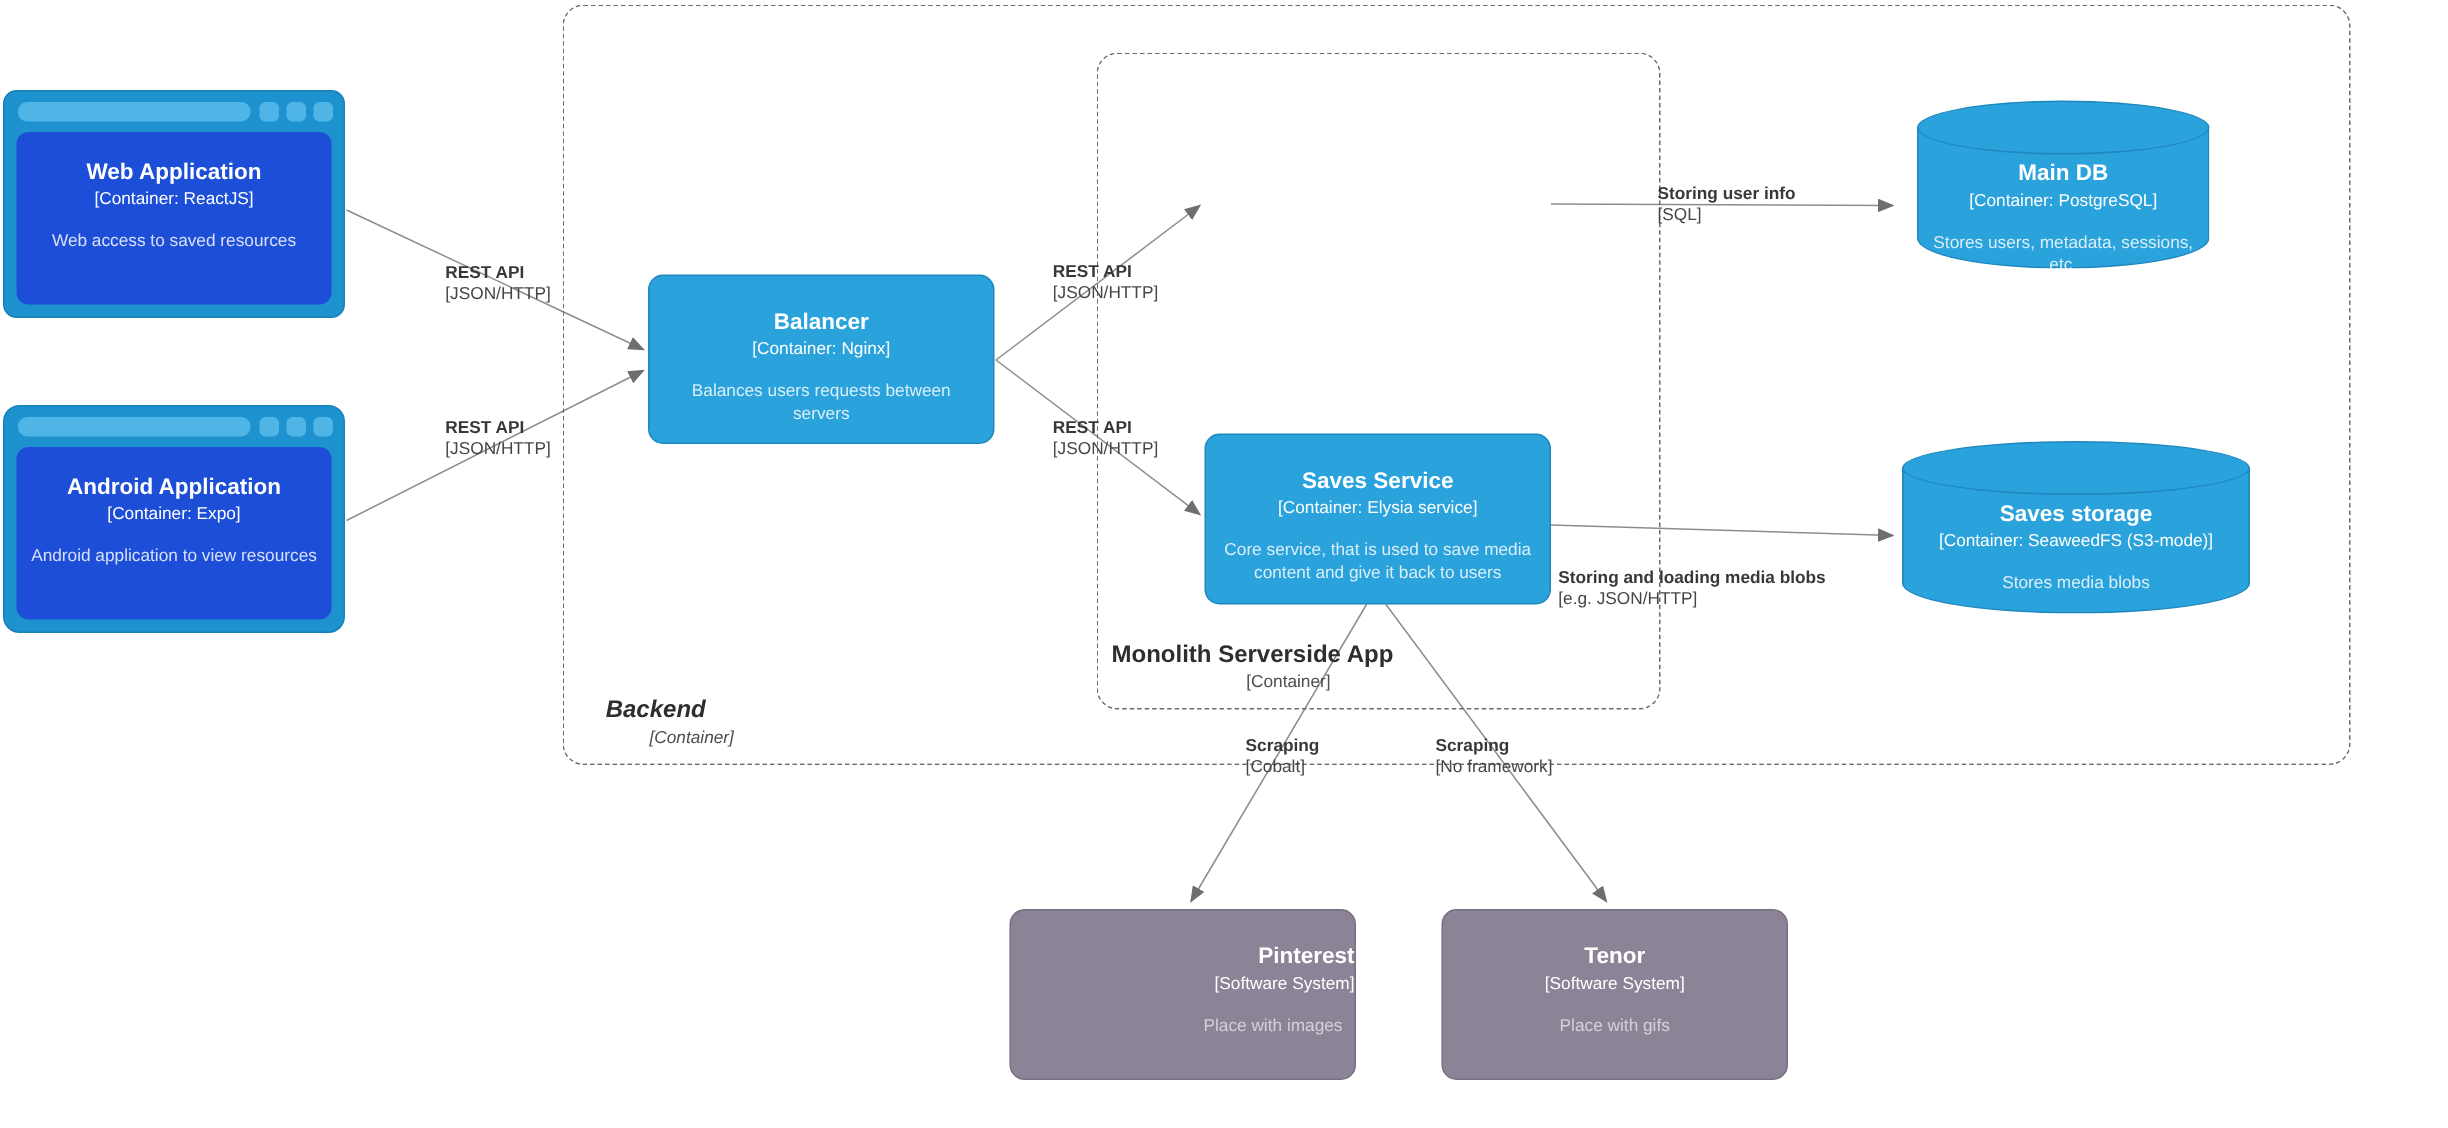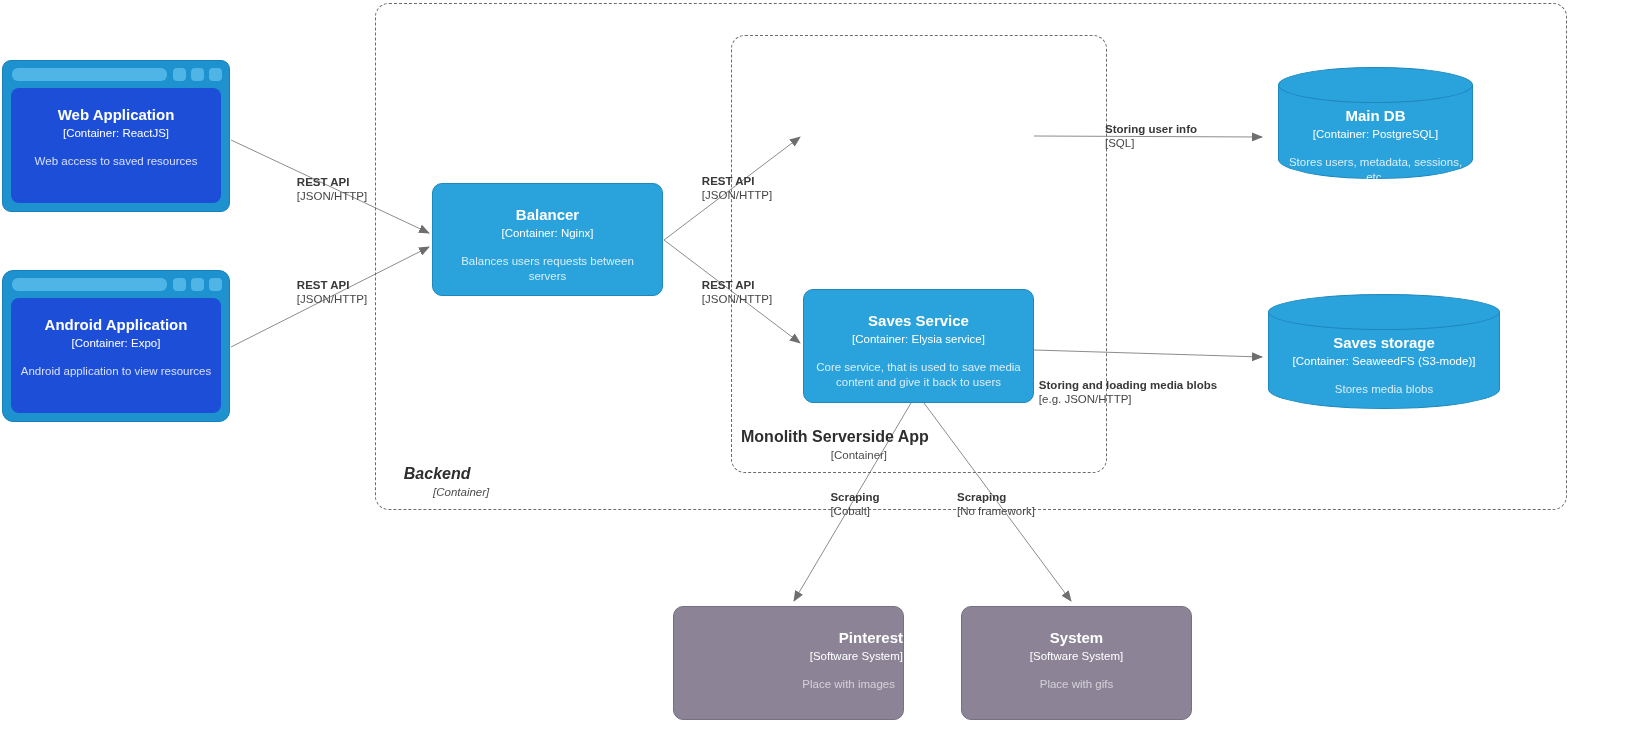--- a/index.html
+++ b/index.html
@@ -139,21 +139,21 @@
     </div>
   </div>
 
   <div class="node rounded gray" style="left:673px;top:606px;width:231px;height:114px;text-align:right;">
     <div class="title">Pinterest</div>
     <div class="subtitle">[Software System]</div>
     <div class="desc">Place with images</div>
   </div>
 
   <div class="node rounded gray" style="left:961px;top:606px;width:231px;height:114px;">
-    <div class="title">System</div>
+    <div class="title">Tenor</div>
     <div class="subtitle">[Software System]</div>
     <div class="desc">Place with gifs</div>
   </div>
 
   <div class="edge-label" style="left:332px;top:190px;">
     <div class="lbl">REST API</div>
     <div class="tech">[JSON/HTTP]</div>
   </div>
   <div class="edge-label" style="left:332px;top:293px;">
     <div class="lbl">REST API</div>

